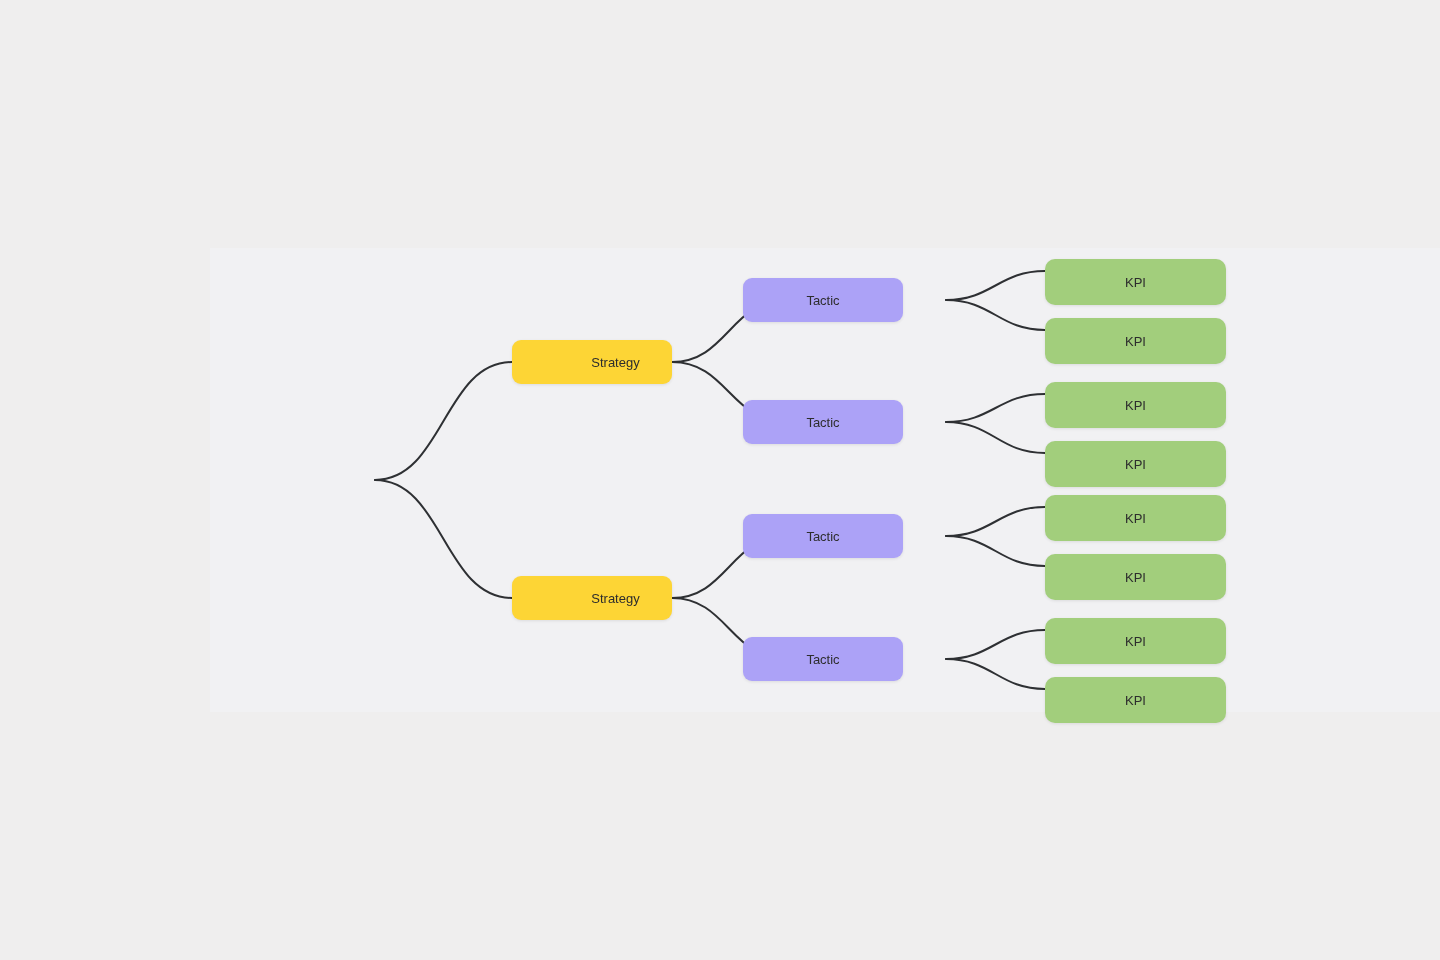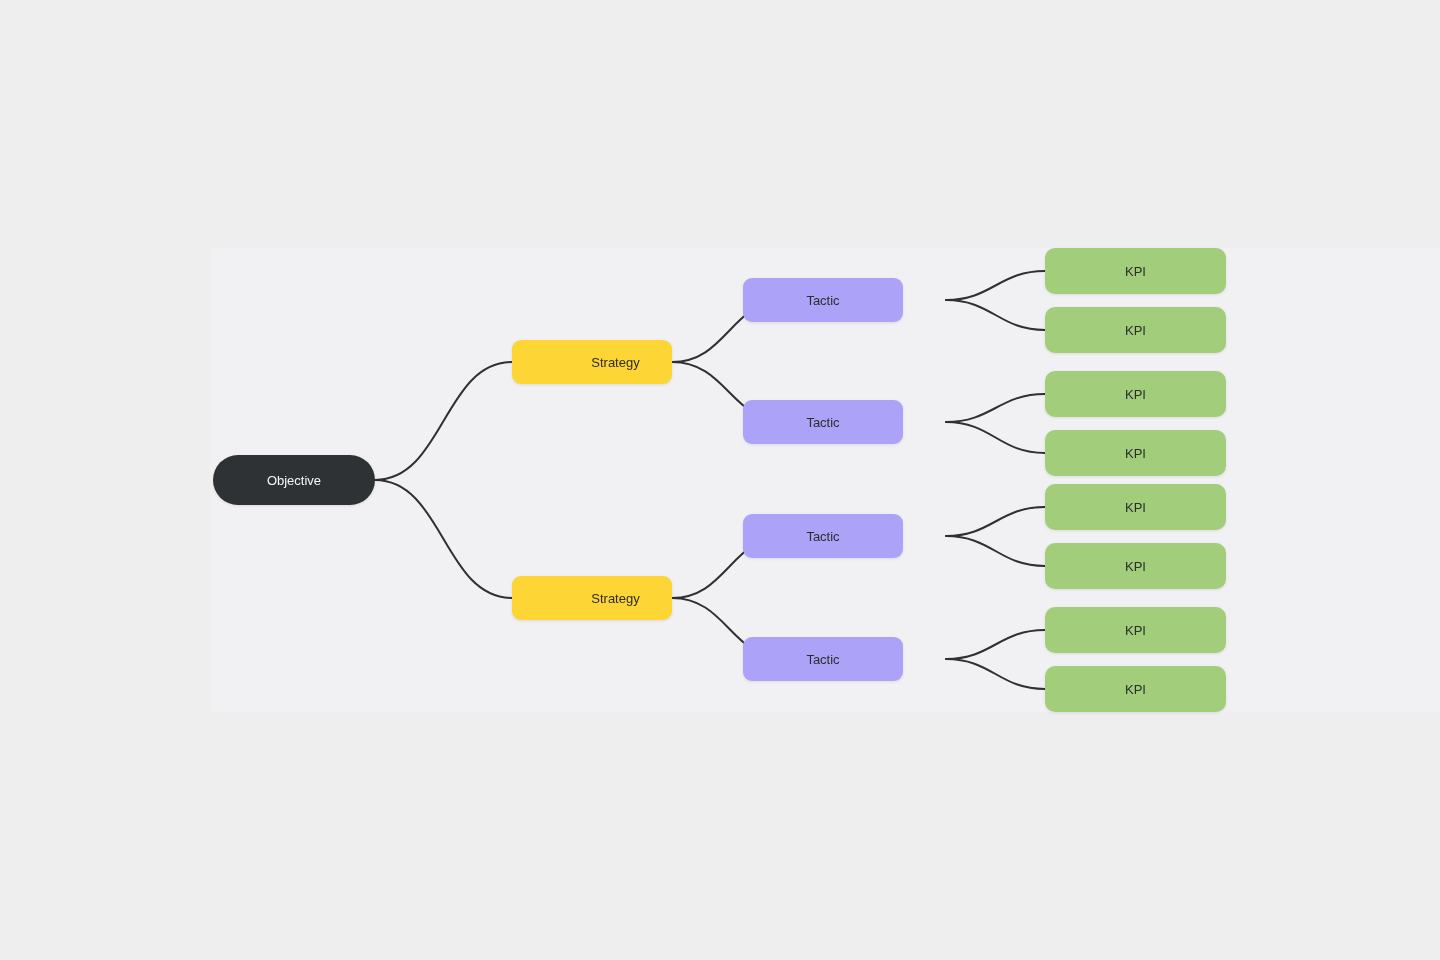--- a/index.html
+++ b/index.html
@@ -68,20 +68,21 @@
   }
   .node-tactic.t1 { top: 278px; }
   .node-tactic.t2 { top: 400px; }
   .node-tactic.t3 { top: 514px; }
   .node-tactic.t4 { top: 637px; }
   .node-kpi {
     left: 1045px;
     width: 181px; height: 46px;
     background: #a2ce7c;
     border-radius: 10px;
+    margin-top: 11px;
   }
   .node-kpi.k1 { top: 248px; }
   .node-kpi.k2 { top: 307px; }
   .node-kpi.k3 { top: 371px; }
   .node-kpi.k4 { top: 430px; }
   .node-kpi.k5 { top: 484px; }
   .node-kpi.k6 { top: 543px; }
   .node-kpi.k7 { top: 607px; }
   .node-kpi.k8 { top: 666px; }
 </style>
@@ -102,23 +103,20 @@
     <path d="M946,300 C992,300 999,271 1045,271"></path>
     <path d="M946,300 C992,300 999,330 1045,330"></path>
     <path d="M946,422 C992,422 999,394 1045,394"></path>
     <path d="M946,422 C992,422 999,453 1045,453"></path>
     <path d="M946,536 C992,536 999,507 1045,507"></path>
     <path d="M946,536 C992,536 999,566 1045,566"></path>
     <path d="M946,659 C992,659 999,630 1045,630"></path>
     <path d="M946,659 C992,659 999,689 1045,689"></path>
   </svg>
 
-  <div class="node node-objective">
-    <span>Objective</span>
-  </div>
 
   <div class="node node-strategy s1">
     <span>Strategy</span>
   </div>
   <div class="node node-strategy s2">
     <span>Strategy</span>
   </div>
 
   <div class="node node-tactic t1">
     <span>Tactic</span>

